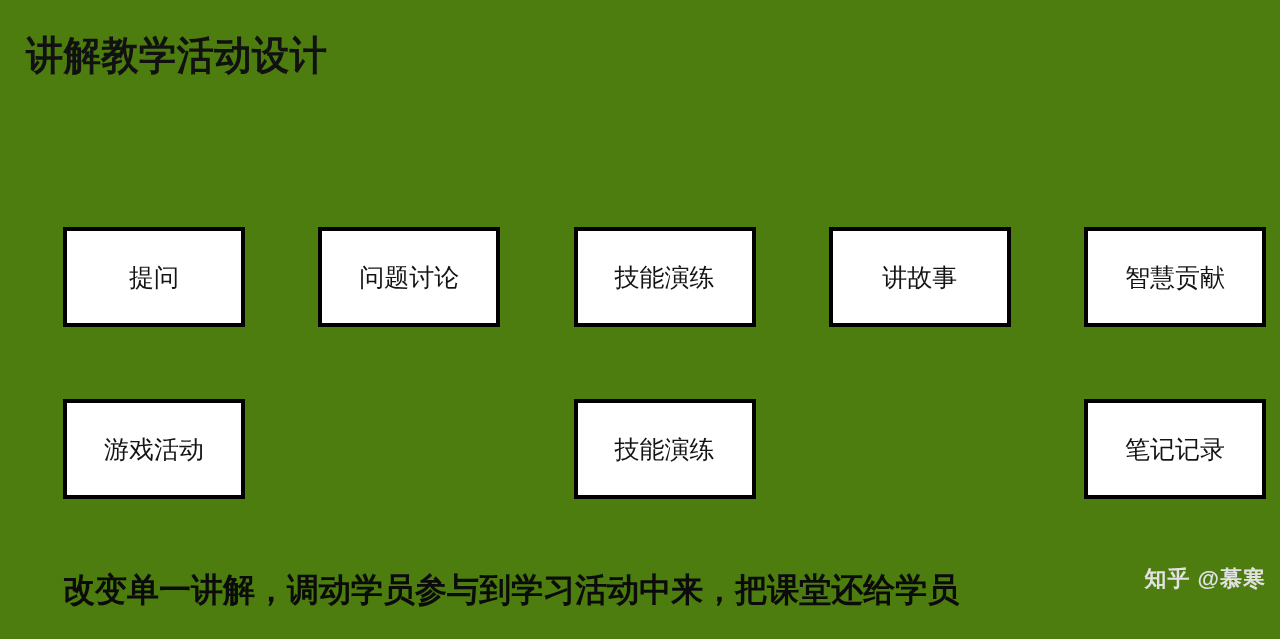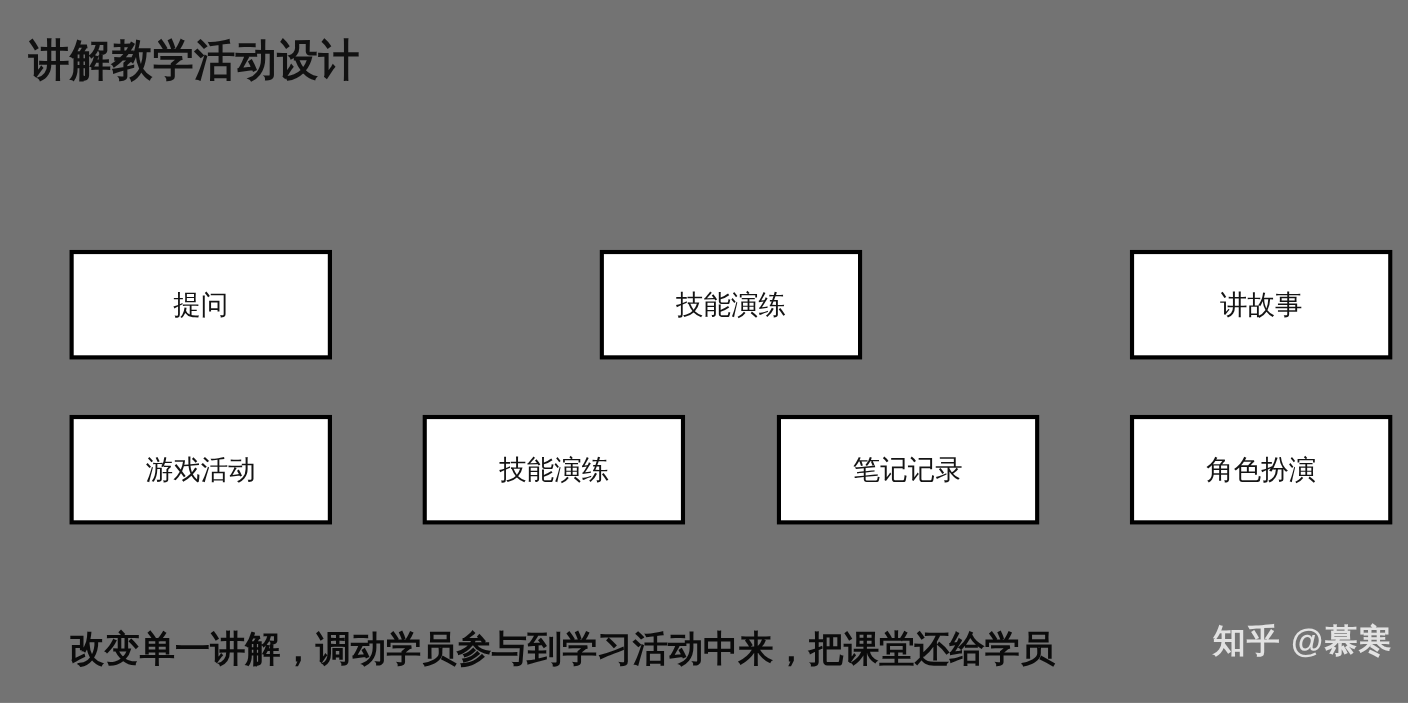--- a/index.html
+++ b/index.html
@@ -11,21 +11,21 @@
     height: 639px;
     background: #ffffff;
     font-family: "Liberation Sans", "DejaVu Sans", sans-serif;
     overflow: hidden;
     position: relative;
   }
 
   .slide {
     position: absolute;
     inset: 0;
-    background: #737373;
+    background: #4d7c0f;
   }
 
   
   .slide-title {
     position: absolute;
     left: 26px;
     top: 32px;
     font-size: 40px;
     line-height: 1.15;
     font-weight: 700;
@@ -42,25 +42,25 @@
     left: 63px;
     top: 227px;
     width: 1203px;
   }
   .box-row {
     display: flex;
     justify-content: space-between;
     width: 100%;
   }
   .box-row + .box-row {
-    margin-top: 50px;
+    margin-top: 72px;
   }
   .activity-box {
     box-sizing: border-box;
-    width: 239px;
+    width: 182px;
     height: 100px;
     border: 4px solid #000000;
     background: #ffffff;
     display: flex;
     align-items: center;
     justify-content: center;
   }
   .activity-box-label {
     font-size: 25px;
     font-weight: 400;
@@ -81,21 +81,21 @@
     white-space: nowrap;
     transform: scaleX(0.97);
     transform-origin: left top;
   }
 
   
   .watermark {
     position: absolute;
     right: 14px;
     top: 566px;
-    font-size: 30px;
+    font-size: 22px;
     font-weight: 700;
     color: #e2e2e2;
     line-height: 1.2;
     white-space: nowrap;
     letter-spacing: 1px;
     user-select: none;
   }
 </style>
 </head>
 <body>
@@ -104,40 +104,43 @@
 
   <div class="slide-title">讲解教学活动设计</div>
 
   <div class="box-grid">
 
     <div class="box-row">
       <div class="activity-box">
         <span class="activity-box-label">提问</span>
       </div>
       <div class="activity-box">
+        <span class="activity-box-label">问题讨论</span>
+      </div>
+      <div class="activity-box">
         <span class="activity-box-label">技能演练</span>
       </div>
       <div class="activity-box">
         <span class="activity-box-label">讲故事</span>
+      </div>
+      <div class="activity-box">
+        <span class="activity-box-label">智慧贡献</span>
       </div>
     </div>
 
     <div class="box-row">
       <div class="activity-box">
         <span class="activity-box-label">游戏活动</span>
       </div>
       <div class="activity-box">
         <span class="activity-box-label">技能演练</span>
       </div>
       <div class="activity-box">
         <span class="activity-box-label">笔记记录</span>
       </div>
-      <div class="activity-box">
-        <span class="activity-box-label">角色扮演</span>
-      </div>
     </div>
 
   </div>
 
   <div class="caption">改变单一讲解，调动学员参与到学习活动中来，把课堂还给学员</div>
 
   <div class="watermark">知乎 @慕寒</div>
 
 </div>
 

